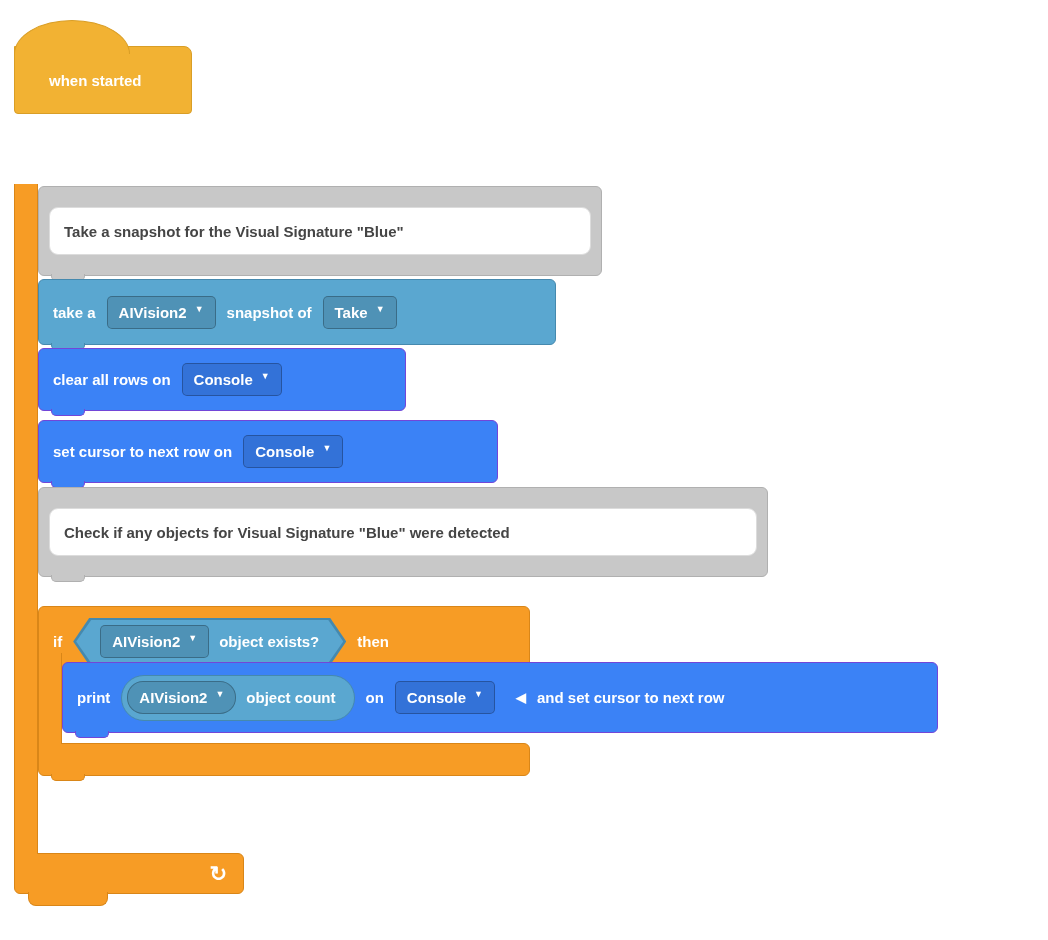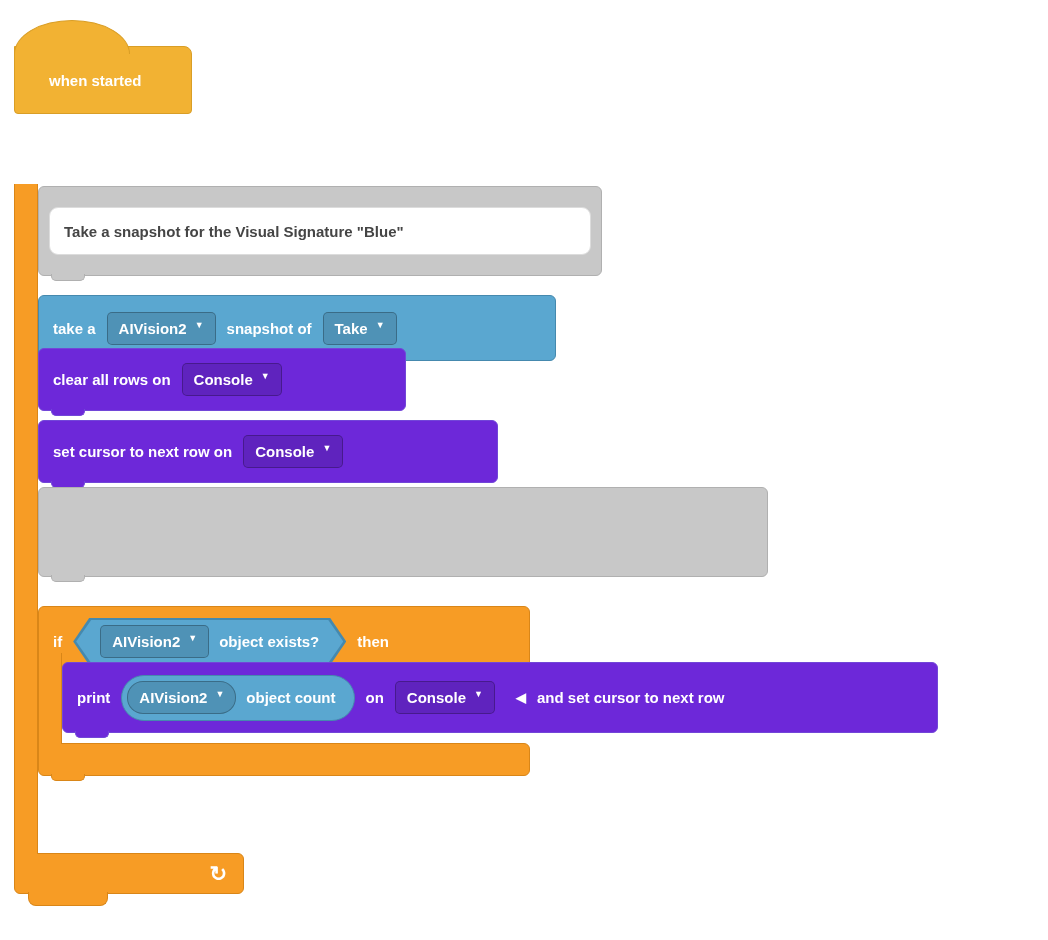--- a/index.html
+++ b/index.html
@@ -9,22 +9,22 @@
   }
   .block {
     position:absolute; box-sizing:border-box; display:flex; align-items:center;
     gap:11px; padding:0 14px; color:#ffffff; font-weight:700; font-size:15px;
     border-radius:6px; white-space:nowrap;
   }
   .lbl { font-weight:700; }
   
   .c-event   { background:#F2B233; border:1px solid #D99E26; }
   .c-control { background:#F79C25; border:1px solid #D98618; }
-  .c-sensing { background:#5AA7D0; border:1px solid #4589AE;margin-top:16px; }
-  .c-console { background:#6d28d9; border:1px solid #7246D8; }
+  .c-sensing { background:#5AA7D0; border:1px solid #4589AE; }
+  .c-console { background:#3b82f6; border:1px solid #7246D8; }
   .comment   { background:#C8C8C8; border:1px solid #B0B0B0; padding:0 10px; }
   .comment-inner {
     flex:1; height:46px; display:flex; align-items:center; padding:0 14px;
     background:#ffffff; border:1px solid #DCDCDC; border-radius:9px;
     color:#454545; font-weight:700; font-size:15px; overflow:hidden;
   }
   
   .hat-dome {
     position:absolute; left:14px; top:20px; width:116px; height:34px;
     background:#F2B233; border:1px solid #D99E26; border-bottom:none;
@@ -133,20 +133,21 @@
   <div class="block c-console pos-set">
     <span class="lbl">set cursor to next row on</span>
     <span class="dropdown">
       <span>Console</span>
       <span class="caret">▼</span>
     </span>
     <i class="tab"></i>
   </div>
 
   <div class="block comment pos-comment2">
+    <div class="comment-inner">Check if any objects for Visual Signature "Blue" were detected</div>
     <i class="tab"></i>
   </div>
 
   <div class="block c-control pos-if-top">
     <span class="lbl">if</span>
     <span class="hex-outer">
       <span class="hex-inner">
         <span class="dropdown">
           <span>AIVision2</span>
           <span class="caret">▼</span>

